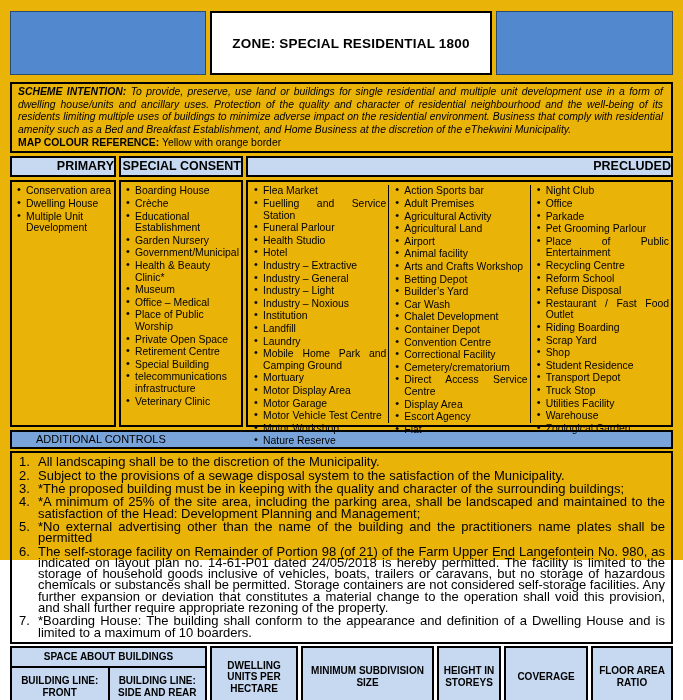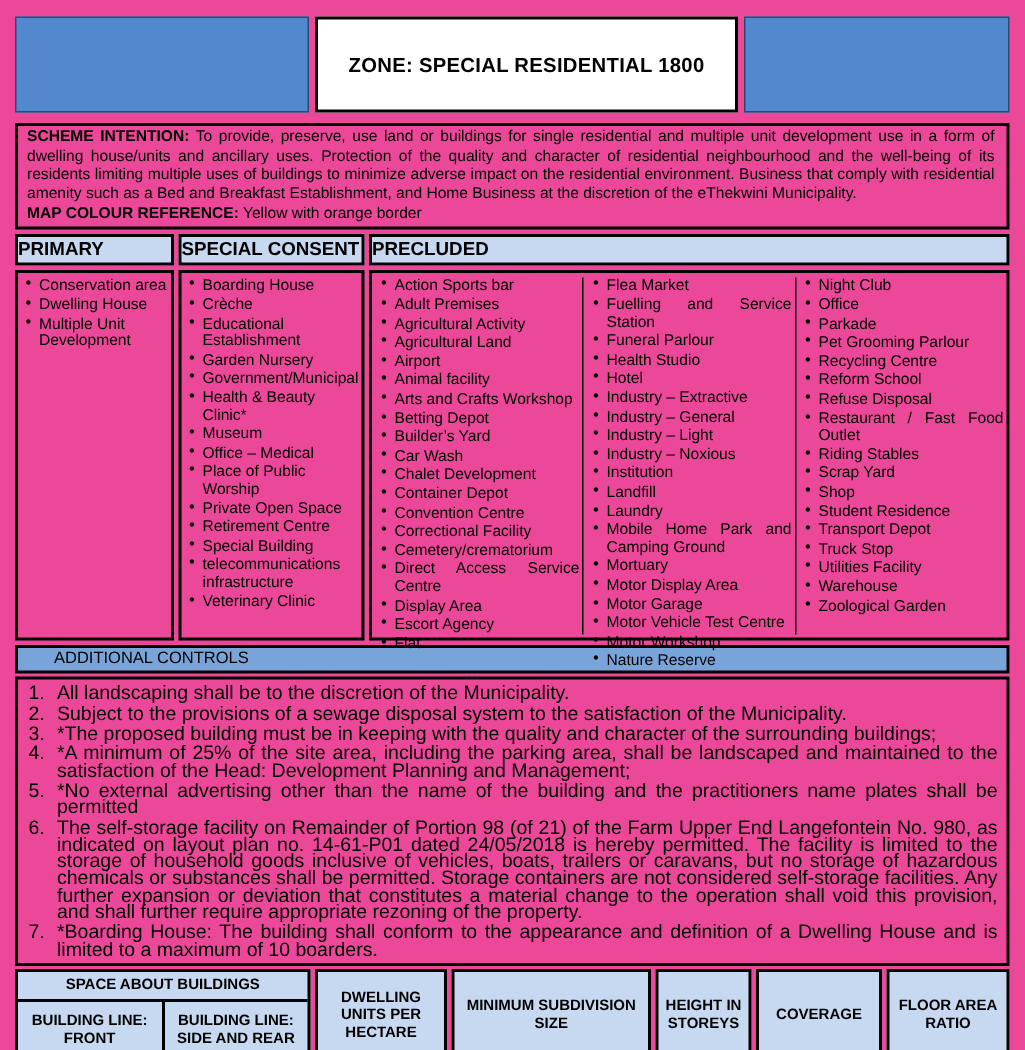--- a/index.html
+++ b/index.html
@@ -2,48 +2,48 @@
 <html><head>
 <meta charset="utf-8">
 <style>
   * { box-sizing: border-box; margin: 0; padding: 0; }
   html, body { background: #fff; }
   body {
     width: 683px; height: 700px; overflow: hidden;
     font-family: "Liberation Sans", "DejaVu Sans", sans-serif;
     color: #000;
   }
-  .page { width: 683px; height: 700px; padding: 8px 10px; background: #ec4899; }
+  .page { width: 683px; height: 560px; padding: 8px 10px; background: #eab308; }
 
   
   .title-row { display: flex; gap: 4px; height: 64px; margin-top: 3px; }
   .blue-box { background: #5288cd; border: 1px solid #2c4a70; }
   .blue-box.left { width: 196px; }
   .blue-box.right { flex: 1; }
   .title-box {
     width: 282px; border: 2px solid #000; background: #fff;
     display: flex; align-items: center; justify-content: center;
     font-weight: bold; font-size: 13.5px; letter-spacing: 0.2px;
   }
 
   
   .scheme-box {
     border: 2px solid #000; margin-top: 7px; padding: 2px 8px 2px 6px;
     font-size: 10.4px; line-height: 1.22;
   }
-  .scheme-box .just { text-align: justify; }
+  .scheme-box .just { text-align: justify; font-style: italic; }
   .scheme-box b { font-weight: bold; }
 
   
   .use-grid {
     display: grid; grid-template-columns: 106px 124px 1fr;
     gap: 3px; margin-top: 3px;
   }
   .col-hdr {
-    background: #c6d9f1; border: 2px solid #000; text-align: left;
+    background: #c6d9f1; border: 2px solid #000; text-align: right;
     font-weight: bold; font-size: 12.5px; padding: 1px 0 2px;
   }
   .list-cell { border: 2px solid #000; padding: 3px 1px 2px 1px; height: 247px; }
   ul.blist { list-style: none; font-size: 10.4px; line-height: 11.6px; }
   ul.blist li { position: relative; padding-left: 13px; margin-bottom: 1px; }
   ul.blist li::before { content: "\2022"; position: absolute; left: 4px; top: -1px; font-size: 11px; }
   .precluded-cell { display: flex; padding: 3px 0 2px; }
   .precluded-col { flex: 1; padding: 0 2px; }
   .precluded-col + .precluded-col { border-left: 1px solid #000; }
   .precluded-col ul.blist li { text-align: justify; }
@@ -126,20 +126,43 @@
           <li>Office – Medical</li>
           <li>Place of Public Worship</li>
           <li>Private Open Space</li>
           <li>Retirement Centre</li>
           <li>Special Building</li>
           <li>telecommunications infrastructure</li>
           <li>Veterinary Clinic</li>
         </ul>
     </div>
     <div class="list-cell precluded-cell">
+      <div class="precluded-col">
+        <ul class="blist">
+            <li>Flea Market</li>
+            <li>Fuelling and Service Station</li>
+            <li>Funeral Parlour</li>
+            <li>Health Studio</li>
+            <li>Hotel</li>
+            <li>Industry – Extractive</li>
+            <li>Industry – General</li>
+            <li>Industry – Light</li>
+            <li>Industry – Noxious</li>
+            <li>Institution</li>
+            <li>Landfill</li>
+            <li>Laundry</li>
+            <li>Mobile Home Park and Camping Ground</li>
+            <li>Mortuary</li>
+            <li>Motor Display Area</li>
+            <li>Motor Garage</li>
+            <li>Motor Vehicle Test Centre</li>
+            <li>Motor Workshop</li>
+            <li>Nature Reserve</li>
+          </ul>
+      </div>
       <div class="precluded-col">
         <ul class="blist">
             <li>Action Sports bar</li>
             <li>Adult Premises</li>
             <li>Agricultural Activity</li>
             <li>Agricultural Land</li>
             <li>Airport</li>
             <li>Animal facility</li>
             <li>Arts and Crafts Workshop</li>
             <li>Betting Depot</li>
@@ -151,52 +174,30 @@
             <li>Correctional Facility</li>
             <li>Cemetery/crematorium</li>
             <li>Direct Access Service Centre</li>
             <li>Display Area</li>
             <li>Escort Agency</li>
             <li>Flat</li>
           </ul>
       </div>
       <div class="precluded-col">
         <ul class="blist">
-            <li>Flea Market</li>
-            <li>Fuelling and Service Station</li>
-            <li>Funeral Parlour</li>
-            <li>Health Studio</li>
-            <li>Hotel</li>
-            <li>Industry – Extractive</li>
-            <li>Industry – General</li>
-            <li>Industry – Light</li>
-            <li>Industry – Noxious</li>
-            <li>Institution</li>
-            <li>Landfill</li>
-            <li>Laundry</li>
-            <li>Mobile Home Park and Camping Ground</li>
-            <li>Mortuary</li>
-            <li>Motor Display Area</li>
-            <li>Motor Garage</li>
-            <li>Motor Vehicle Test Centre</li>
-            <li>Motor Workshop</li>
-            <li>Nature Reserve</li>
-          </ul>
-      </div>
-      <div class="precluded-col">
-        <ul class="blist">
             <li>Night Club</li>
             <li>Office</li>
             <li>Parkade</li>
             <li>Pet Grooming Parlour</li>
+            <li>Place of Public Entertainment</li>
             <li>Recycling Centre</li>
             <li>Reform School</li>
             <li>Refuse Disposal</li>
             <li>Restaurant / Fast Food Outlet</li>
-            <li>Riding Stables</li>
+            <li>Riding Boarding</li>
             <li>Scrap Yard</li>
             <li>Shop</li>
             <li>Student Residence</li>
             <li>Transport Depot</li>
             <li>Truck Stop</li>
             <li>Utilities Facility</li>
             <li>Warehouse</li>
             <li>Zoological Garden</li>
           </ul>
       </div>

